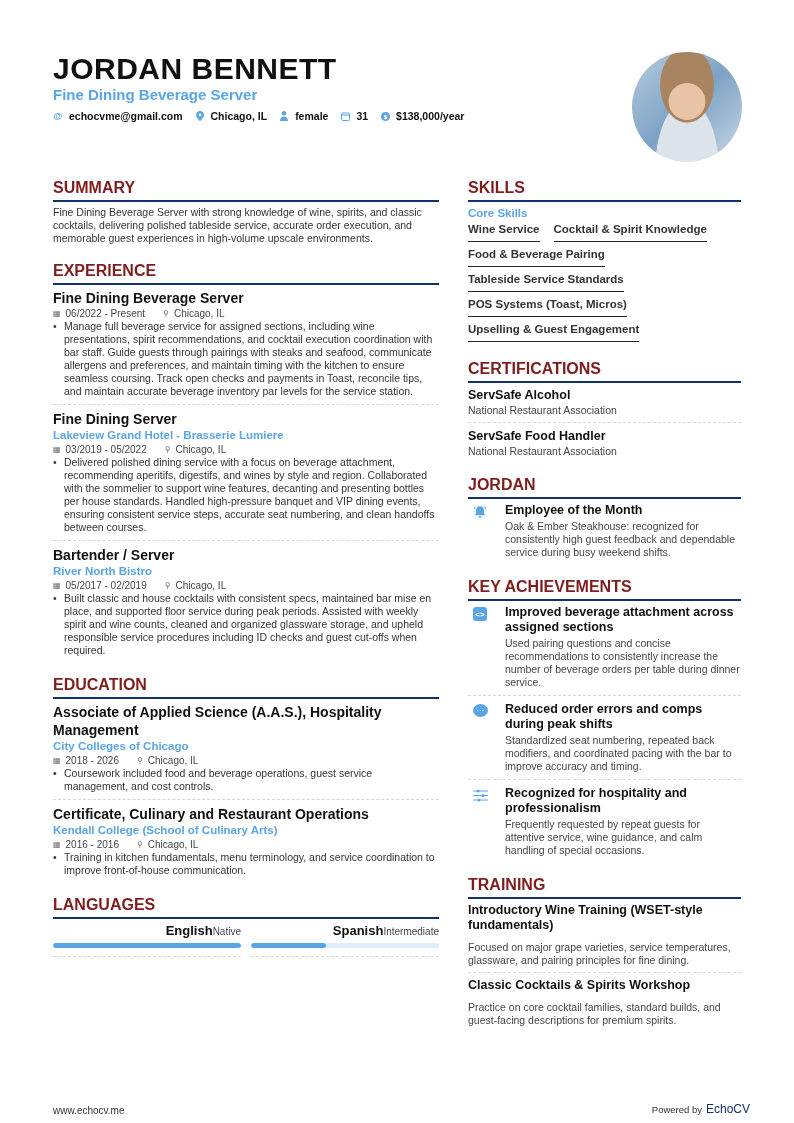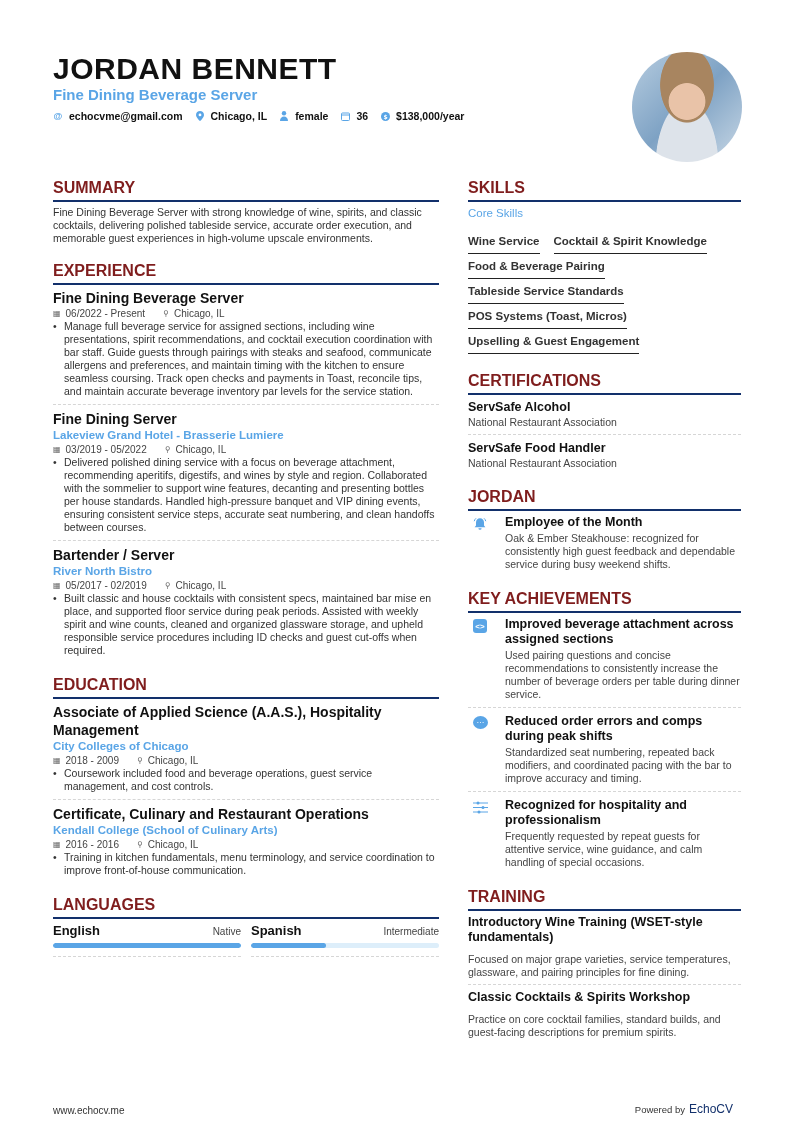--- a/index.html
+++ b/index.html
@@ -32,27 +32,27 @@
   .entry-title { font-size: 14px; font-weight: 700; color: #111; line-height: 18px; }
   .entry-org { font-size: 11.5px; font-weight: 700; color: #5aa5e6; line-height: 15px; }
   .meta { display: flex; align-items: center; font-size: 10px; color: #444; line-height: 13px; }
   .meta .m { display: flex; align-items: center; margin-right: 18px; }
   .meta .mi { font-size: 8px; margin-right: 5px; color: #666; }
   .bullet { display: flex; font-size: 10.5px; line-height: 13px; color: #333; }
   .bullet .dot { width: 11px; flex: none; }
 
   .lang-row { display: flex; justify-content: space-between; }
   .lang { width: 188px; padding-bottom: 8px; border-bottom: 1px dashed #d6d6d6; }
-  .lang-head { display: flex; justify-content: space-between; align-items: baseline; }
+  .lang-head { display: flex; justify-content: flex-end; align-items: baseline; }
   .lang-name { font-size: 13px; font-weight: 700; color: #111; }
   .lang-level { font-size: 10px; color: #444; }
   .bar { height: 5px; border-radius: 3px; background: #ddeefa; margin-top: 5px; overflow: hidden; }
   .bar-fill { height: 100%; border-radius: 3px; background: #5aa5e6; }
 
-  .sub-title { font-size: 11.5px; font-weight: 400; color: #5aa5e6; line-height: 14px; margin-bottom: 14px; }
+  .sub-title { font-size: 11.5px; font-weight: 700; color: #5aa5e6; line-height: 14px; margin-bottom: 2px; }
   .skills { display: flex; flex-wrap: wrap; }
   .skill { font-size: 11.5px; font-weight: 700; color: #333; line-height: 14px; padding-bottom: 5px; border-bottom: 1.5px solid #222; margin-right: 14px; margin-bottom: 5px; }
 
   .cert { padding-bottom: 5px; margin-bottom: 5px; border-bottom: 1px dashed #d6d6d6; }
   .cert:last-child { border-bottom: none; }
   .cert-title { font-size: 12.5px; font-weight: 700; color: #111; line-height: 16px; }
   .cert-org { font-size: 10.5px; color: #444; line-height: 14px; }
 
   .ach { display: flex; padding-bottom: 6px; margin-bottom: 6px; border-bottom: 1px dashed #d6d6d6; }
   .ach:last-child { border-bottom: none; }
@@ -61,21 +61,21 @@
   .ach-desc { font-size: 10.5px; color: #444; line-height: 13px; margin-top: 2px; }
   .ico-box { width: 14px; height: 14px; border-radius: 3px; background: #5aa5e6; color: #fff; font-size: 8px; display: flex; align-items: center; justify-content: center; font-weight: 700; }
   .ico-bubble { width: 15px; height: 13px; border-radius: 50%; background: #5aa5e6; color: #fff; font-size: 8px; display: flex; align-items: center; justify-content: center; line-height: 6px; }
 
   .train { padding-bottom: 5px; margin-bottom: 5px; border-bottom: 1px dashed #d6d6d6; }
   .train:last-child { border-bottom: none; }
   .train-title { font-size: 12.5px; font-weight: 700; color: #111; line-height: 15px; }
   .train-desc { font-size: 10.5px; color: #444; line-height: 13px; margin-top: 8px; }
 
   .footer-left { position: absolute; left: 53px; top: 1105px; font-size: 10px; color: #333; }
-  .footer-right { position: absolute; right: 61px; top: 1102px; font-size: 9.5px; color: #333; display: flex; align-items: baseline; }
+  .footer-right { position: absolute; right: 44px; top: 1102px; font-size: 9.5px; color: #333; display: flex; align-items: baseline; }
   .footer-right .brand { font-size: 12px; color: #12306b; margin-left: 4px; }
 </style>
 </head>
 <body>
 
 <div class="header">
   <div class="name">JORDAN BENNETT</div>
   <div class="role">Fine Dining Beverage Server</div>
   <div class="contacts">
     <div class="contact">
@@ -99,21 +99,21 @@
       </span>
       <span>female</span>
     </div>
     <div class="contact">
       <span class="ic">
         <svg width="9" height="9" viewBox="0 0 9 9">
             <rect x="0.5" y="1" width="8" height="7.5" rx="1" fill="none" stroke="#5aa5e6"></rect>
             <line x1="0.5" y1="3" x2="8.5" y2="3" stroke="#5aa5e6"></line>
           </svg>
       </span>
-      <span>36</span>
+      <span>31</span>
     </div>
     <div class="contact">
       <span class="ic">
         <svg width="9" height="9" viewBox="0 0 9 9">
             <circle cx="4.5" cy="4.5" r="4.5" fill="#5aa5e6"></circle>
             <text x="4.5" y="6.6" font-size="6" text-anchor="middle" fill="#fff" font-family="DejaVu Sans, sans-serif">$</text>
           </svg>
       </span>
       <span>$138,000/year</span>
     </div>
@@ -191,21 +191,21 @@
 
   <div class="sec">
     <div class="sec-title">EDUCATION</div>
 
     <div class="entry">
       <div class="entry-title">Associate of Applied Science (A.A.S.), Hospitality Management</div>
       <div class="entry-org">City Colleges of Chicago</div>
       <div class="meta">
         <span class="m">
             <span class="mi">▦</span>
-            <span>2018 - 2009</span>
+            <span>2018 - 2026</span>
           </span>
         <span class="m">
             <span class="mi">⚲</span>
             <span>Chicago, IL</span>
           </span>
       </div>
       <div class="bullet">
           <span class="dot">•</span>
           <span>Coursework included food and beverage operations, guest service management, and cost controls.</span>
         </div>

